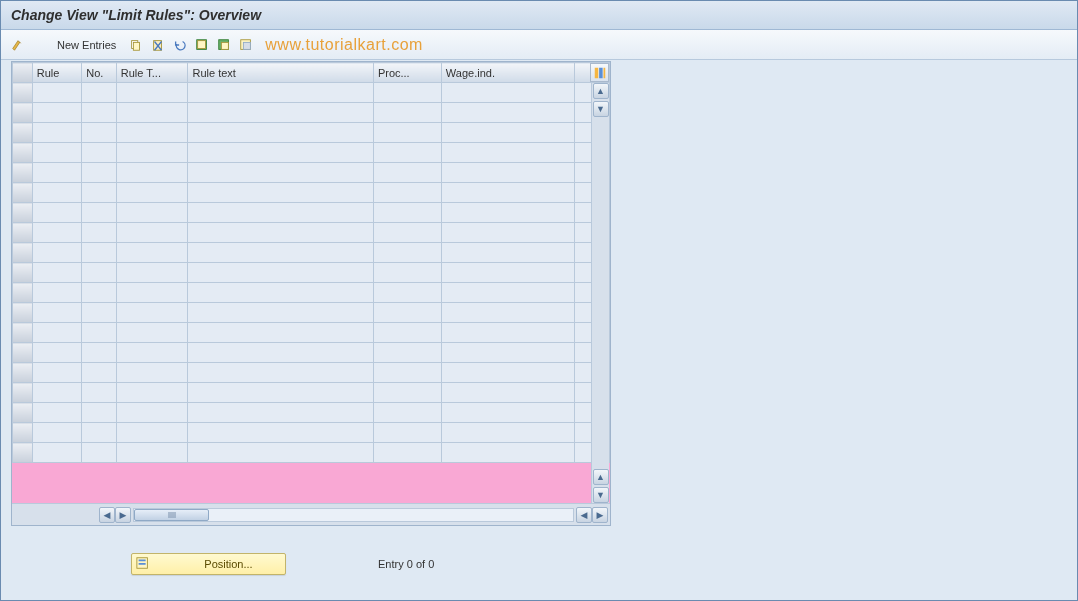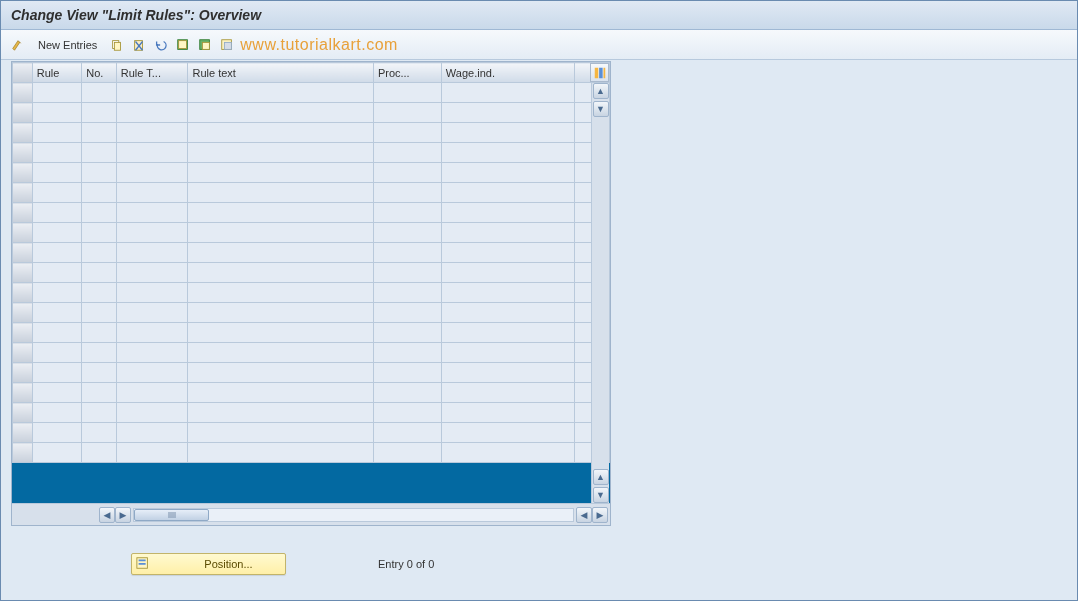--- a/index.html
+++ b/index.html
@@ -37,40 +37,42 @@
       border:1px solid transparent;
       border-radius:2px;
       cursor:pointer;
     }
     .tb-text {
       padding: 2px 6px;
       color:#333;
       cursor:pointer;
       border:1px solid transparent;
       border-radius:2px;
+      margin-left:19px;
     }
     .watermark {
       color:#e8a13a;
       font-size:16px;
       font-family: "Trebuchet MS", sans-serif;
+      margin-left: 6px;
       letter-spacing: 0.5px;
     }
     .content-area {
       position: absolute;
       top: 60px;
       left: 10px;
       right: 0;
       bottom: 0;
     }
     .table-wrapper {
       position: relative;
       width: 600px;
       height: 465px;
       border: 1px solid #9fb4cc;
-      background: #0369a1;
+      background: #f9a8d4;
     }
     .grid {
       border-collapse: collapse;
       table-layout: fixed;
       width: 100%;
     }
     .grid th, .grid td {
       border: 1px solid #b9c9db;
       height: 20px;
       padding: 2px 4px;

